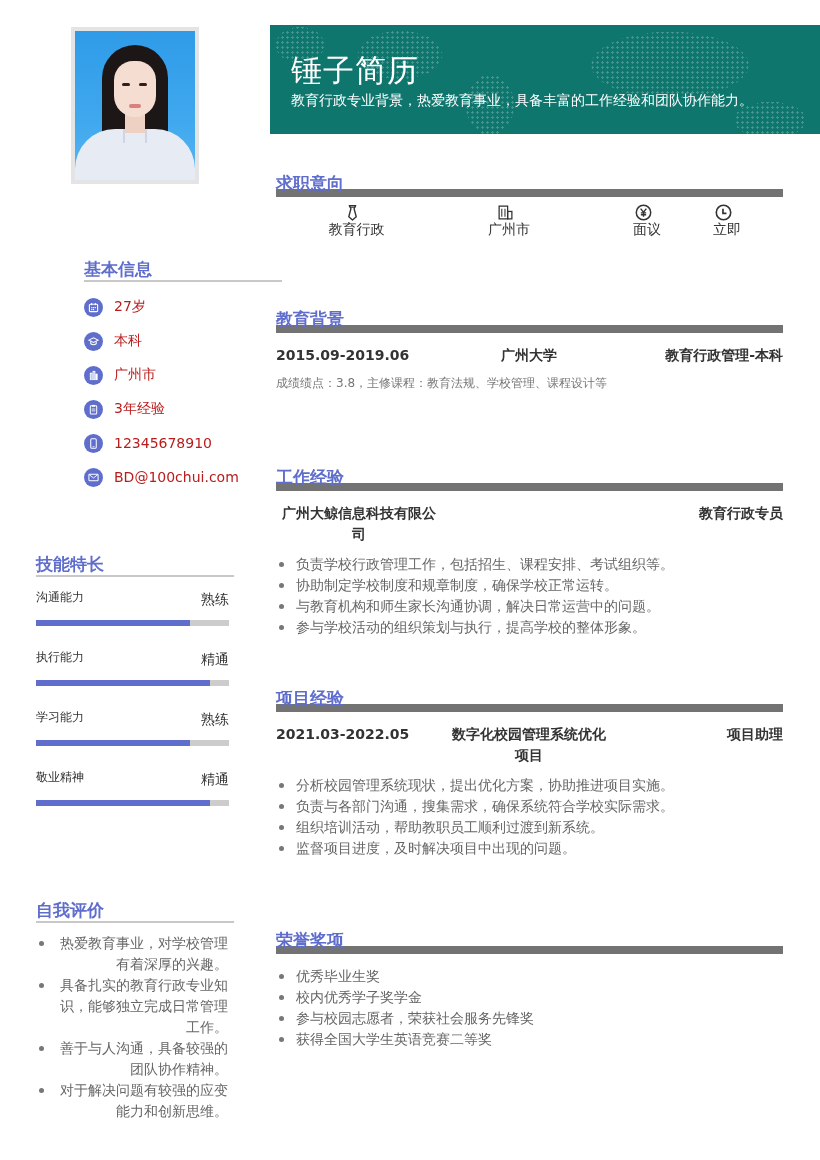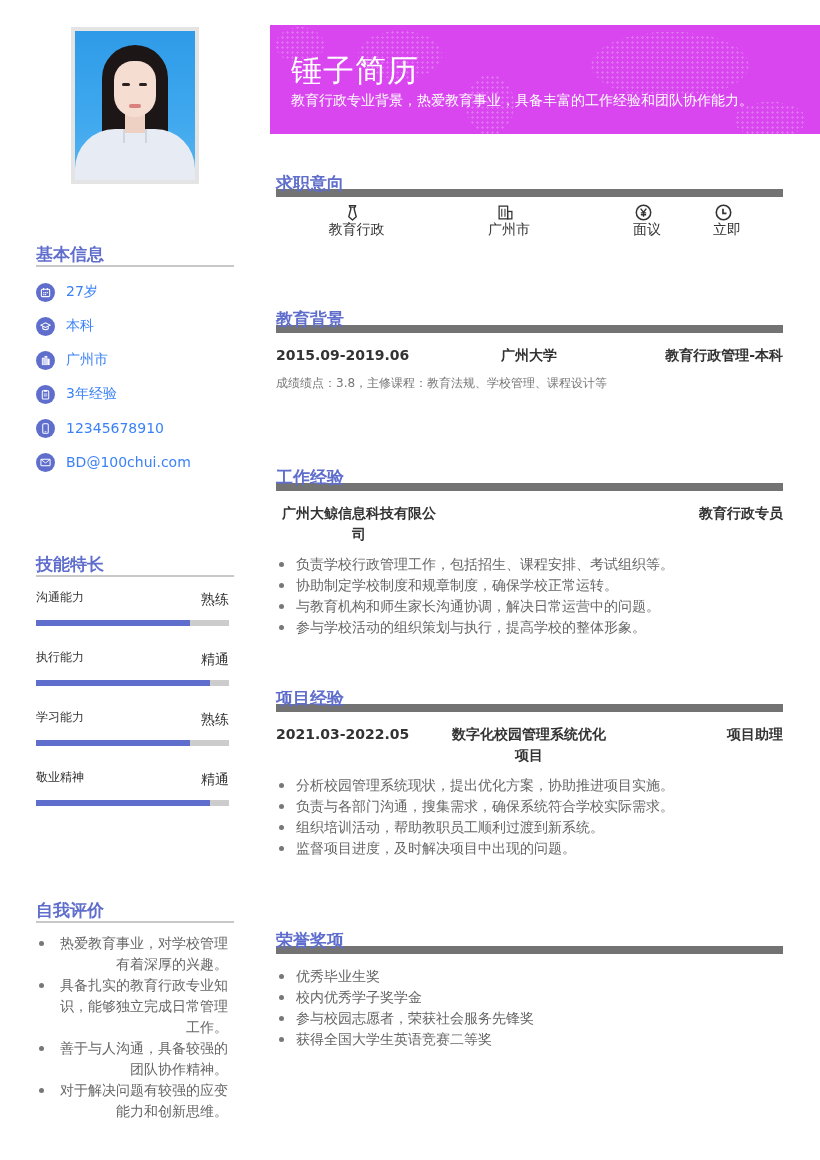--- a/index.html
+++ b/index.html
@@ -29,40 +29,40 @@
     font-size: 17px; font-weight: bold; color: #5f6dcc; height: 26px; line-height: 26px;
     border-bottom: 2px solid #c8c8c8; padding-bottom: 0;
   }
   .info-list { margin-top: 8px; }
   .info-item { display: flex; align-items: center; height: 34px; }
   .info-icon {
     width: 19px; height: 19px; border-radius: 50%; background: #5f6dcc; color: #fff;
     display: flex; align-items: center; justify-content: center; margin-right: 11px; flex: none;
   }
   .info-icon svg { width: 11px; height: 11px; }
-  .info-text { font-size: 14px; color: #3b82f6; }
+  .info-text { font-size: 14px; color: #b91c1c; }
 
   .skill { margin-top: 12px; height: 48px; position: relative; }
   .skill-name { position: absolute; left: 0; top: 0; font-size: 12px; color: #333; }
   .skill-level { position: absolute; right: 5px; top: 2px; font-size: 14px; color: #333; }
   .skill-track { position: absolute; left: 0; top: 31px; width: 193px; height: 6px; background: #cccccc; }
   .skill-fill { height: 6px; background: #5f6dcc; }
 
   .self-list { margin-top: 10px; list-style: none; }
   .self-list li {
     position: relative; padding-left: 20px; font-size: 14px; line-height: 21px; color: #666; width: 192px; text-align: right;
   }
   .self-list li::before {
     content: ""; position: absolute; left: 3px; top: 8px; width: 5px; height: 5px; border-radius: 50%; background: #777;
   }
 
   
   .banner {
     position: absolute; left: 270px; top: 25px; width: 550px; height: 109px;
-    background-color: #d946ef; overflow: hidden;
+    background-color: #0f766e; overflow: hidden;
   }
   .banner .dots {
     position: absolute; inset: 0;
     background-image: radial-gradient(circle, rgba(255,255,255,0.22) 1.1px, transparent 1.3px);
     background-size: 5px 5px;
     -webkit-mask-image: radial-gradient(ellipse 70px 40px at 130px 30px, #000 60%, transparent 61%),
                         radial-gradient(ellipse 40px 50px at 220px 80px, #000 60%, transparent 61%),
                         radial-gradient(ellipse 130px 55px at 400px 40px, #000 60%, transparent 61%),
                         radial-gradient(ellipse 60px 30px at 500px 95px, #000 60%, transparent 61%),
                         radial-gradient(ellipse 40px 30px at 30px 20px, #000 60%, transparent 61%);
@@ -109,21 +109,21 @@
       <div class="shirt"></div>
       <div class="collar"></div>
     <div class="neck"></div>
       <div class="face"></div>
     <div class="eye l"></div>
       <div class="eye r"></div>
       <div class="lips"></div>
   </div>
 </div>
 
-<section class="lsec" style="top:241px;">
+<section class="lsec" style="top:256px;margin-left:48px;">
   <div class="lsec-title">基本信息</div>
   <div class="info-list">
     <div class="info-item">
       <span class="info-icon">
         <svg viewBox="0 0 12 12">
             <rect x="1.5" y="2.5" width="9" height="8" rx="1" fill="none" stroke="#fff" stroke-width="1.2"></rect>
             <line x1="4" y1="1" x2="4" y2="3.5" stroke="#fff" stroke-width="1.2"></line>
             <line x1="8" y1="1" x2="8" y2="3.5" stroke="#fff" stroke-width="1.2"></line>
             <rect x="3.5" y="5.5" width="1.3" height="1.3" fill="#fff"></rect>
             <rect x="5.4" y="5.5" width="1.3" height="1.3" fill="#fff"></rect>

